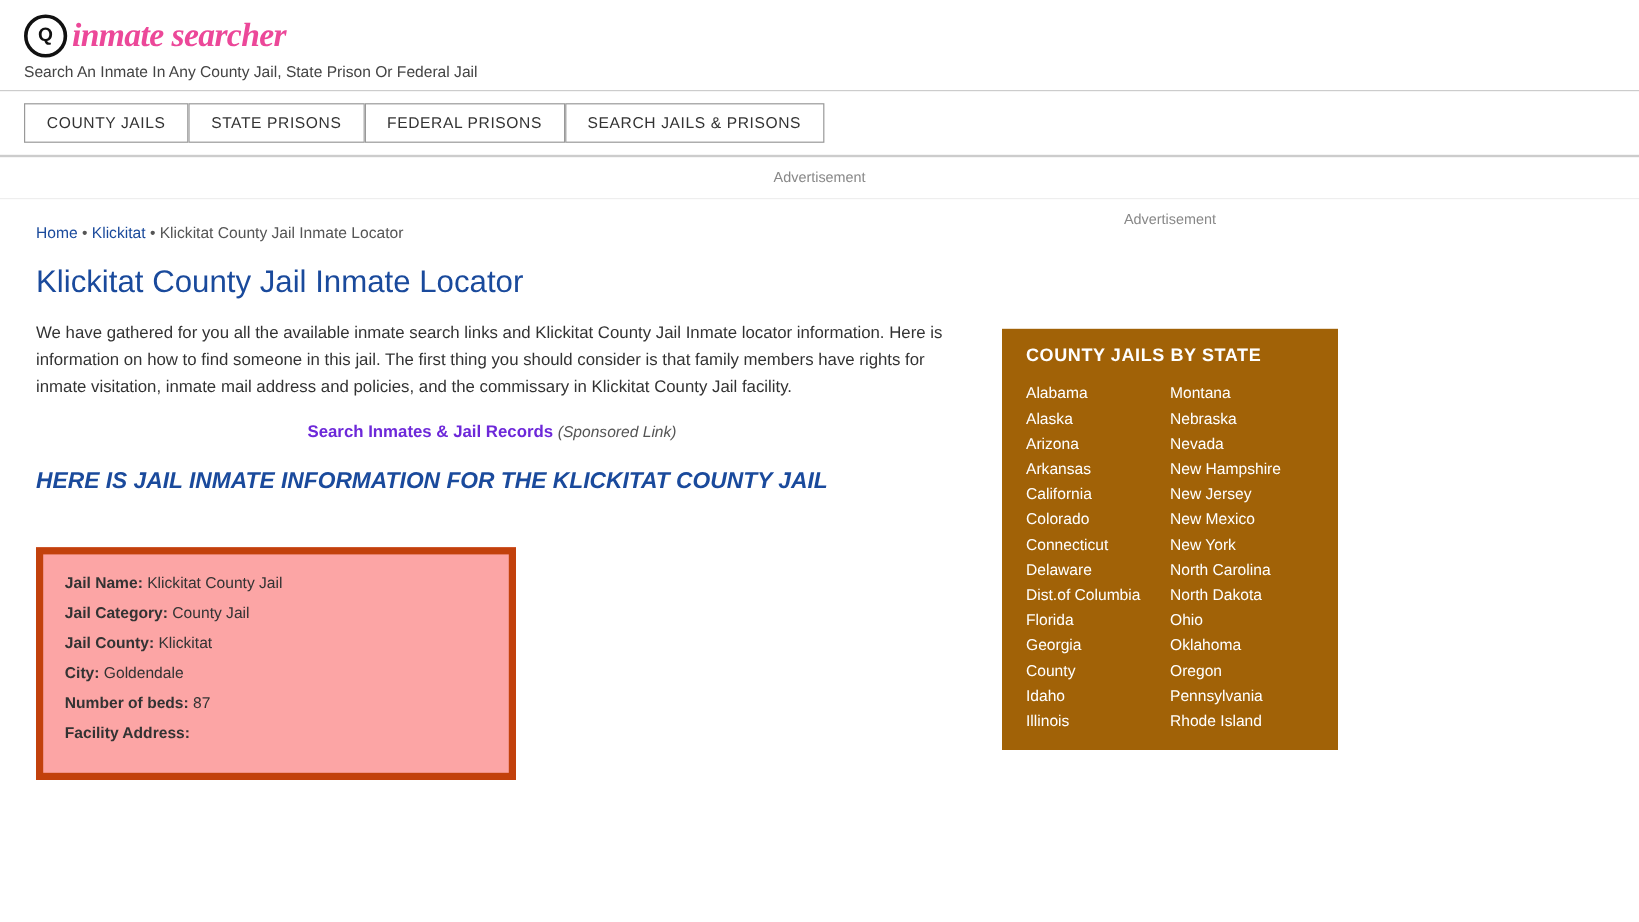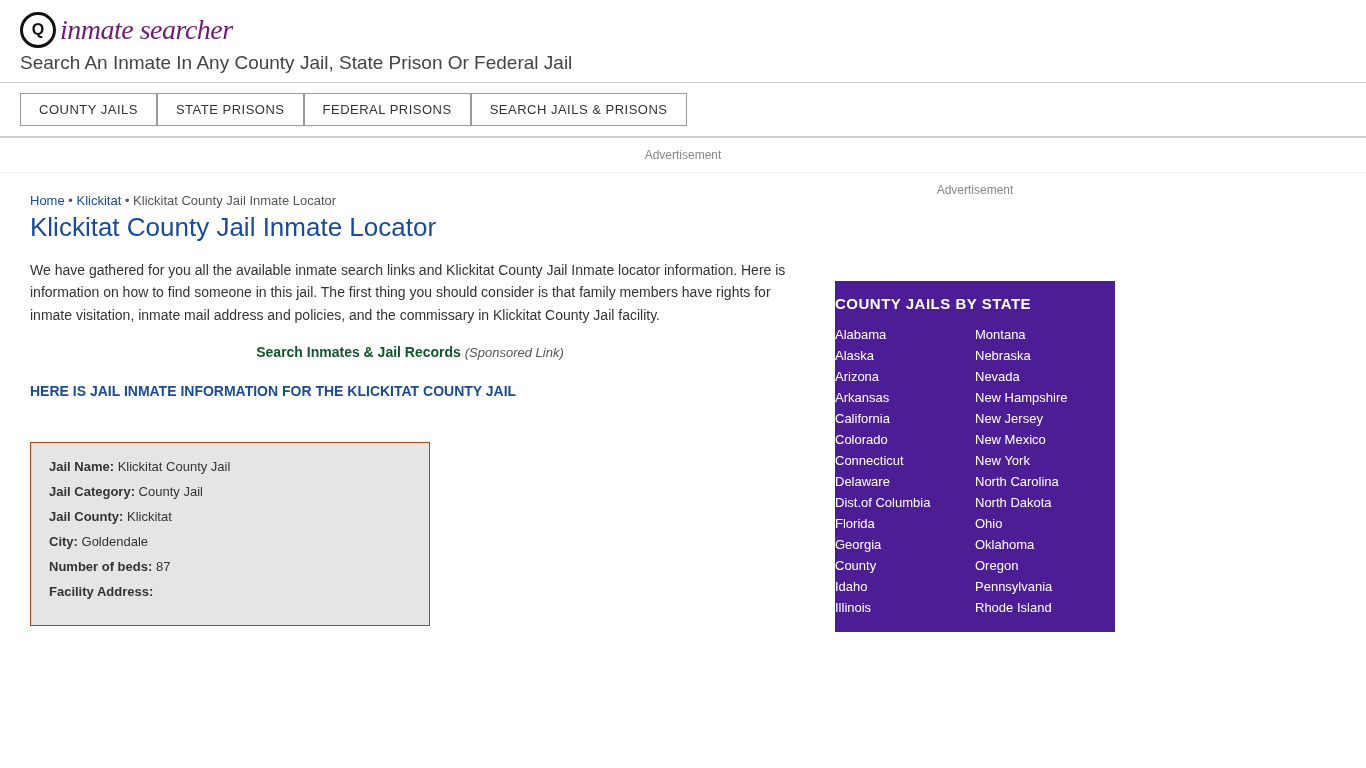--- a/index.html
+++ b/index.html
@@ -7,70 +7,70 @@
 
     
     #header { padding: 12px 20px 8px 20px; border-bottom: 1px solid #ccc; }
     #logo-area { display: flex; align-items: center; gap: 4px; }
     #logo-circle {
       width: 36px; height: 36px; border: 3px solid #111;
       border-radius: 50%; display: flex; align-items: center; justify-content: center;
       font-size: 16px; color: #111; font-weight: bold; flex-shrink: 0;
     }
     #logo-text {
-      font-size: 28px; font-weight: 400; font-style: italic;
-      color: #701a75; font-family: Georgia, serif; letter-spacing: -0.5px;
+      font-size: 28px; font-weight: 700; font-style: italic;
+      color: #ec4899; font-family: Georgia, serif; letter-spacing: -0.5px;
     }
-    #tagline { font-size: 19px; color: #444; margin-top: 4px; }
+    #tagline { font-size: 13px; color: #444; margin-top: 4px; }
 
     
     #nav { padding: 10px 20px; border-bottom: 2px solid #ccc; display: flex; gap: 0; }
     .nav-btn {
       border: 1px solid #999; padding: 8px 18px; font-size: 13px; font-weight: 400;
       color: #333; background: #fff; cursor: pointer; text-decoration: none;
       display: inline-block; letter-spacing: 0.5px;
     }
 
     
     #ad-bar { text-align: center; padding: 10px; font-size: 12px; color: #888; border-bottom: 1px solid #eee; }
 
     
     #main { display: flex; padding: 0; }
     #content { flex: 1; padding: 20px 30px; max-width: 820px; }
     #sidebar { width: 310px; padding: 10px 15px; }
 
     
-    #breadcrumb { font-size: 13px; color: #555; margin-bottom: 4px; }
+    #breadcrumb { font-size: 13px; color: #555; margin-bottom: 18px; }
     #breadcrumb a { color: #1a4a9c; text-decoration: none; }
 
     
     #page-title { font-size: 26px; color: #1a4a9c; font-weight: normal; margin-bottom: 16px; }
 
     
     #body-text { font-size: 14px; line-height: 1.6; color: #333; margin-bottom: 18px; }
 
     
     #sponsored-link { text-align: center; margin-bottom: 22px; }
-    #sponsored-link a { color: #14532d; font-weight: bold; font-size: 14px; text-decoration: none; }
+    #sponsored-link a { color: #6d28d9; font-weight: bold; font-size: 14px; text-decoration: none; }
     #sponsored-link .sponsored-note { color: #555; font-style: italic; font-size: 13px; }
 
     
-    #section-heading { color: #1a4a9c; font-size: 14px; font-weight: 900; text-transform: uppercase; margin-bottom: 18px; line-height: 1.4; }
+    #section-heading { color: #1a4a9c; font-size: 19px; font-weight: 900; text-transform: uppercase; margin-bottom: 18px; line-height: 1.4; font-style: italic; }
 
     
-    #info-box { border: 1px solid #c2410c; background: #e5e5e5; padding: 16px 18px; max-width: 400px; margin-top: 40px; }
+    #info-box { border: 6px solid #c2410c; background: #fca5a5; padding: 16px 18px; max-width: 400px; margin-top: 40px; }
     .info-row { margin-bottom: 10px; font-size: 13px; }
     .info-label { font-weight: bold; color: #333; }
     .info-value { color: #333; }
 
     
     #sidebar-ad { text-align: center; font-size: 12px; color: #888; margin-bottom: 18px; min-height: 80px; }
 
     
-    #state-box { background: #4c1d95; padding: 14px 0; }
+    #state-box { background: #a16207; padding: 14px 20px; }
     #state-box-title { font-size: 15px; font-weight: 900; color: #fff; text-transform: uppercase; margin-bottom: 12px; letter-spacing: 0.5px; }
     #state-columns { display: flex; gap: 0; }
     .state-col { flex: 1; display: flex; flex-direction: column; gap: 0; }
     .state-link { color: #fff; font-size: 13px; text-decoration: none; padding: 3px 0; display: block; }
   </style>
 </head>
 <body>
 
 <div id="header">
   <div id="logo-area">

